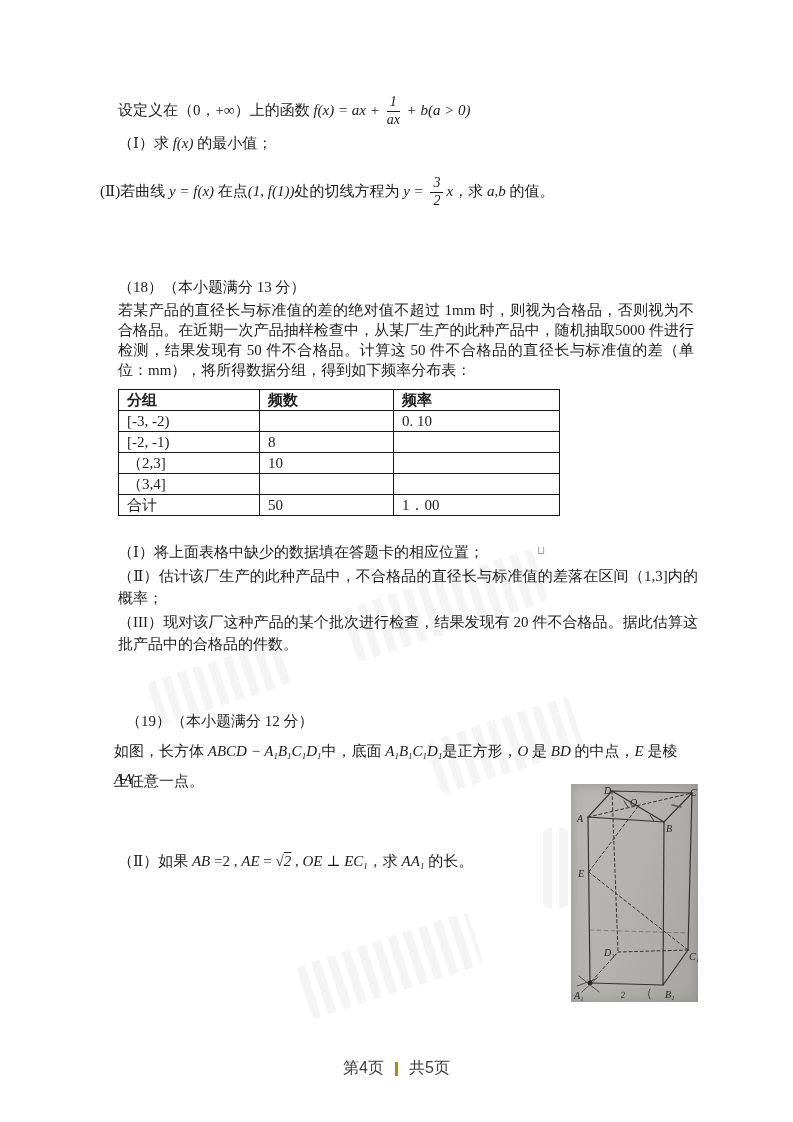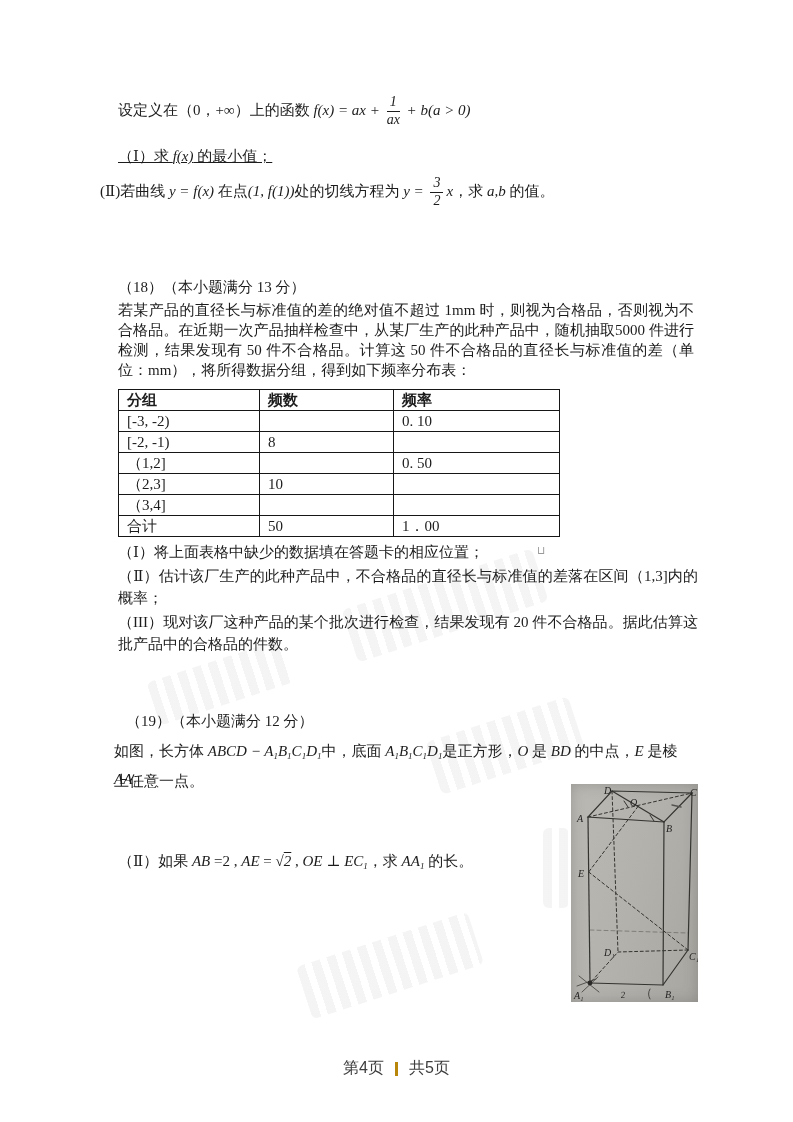--- a/index.html
+++ b/index.html
@@ -47,21 +47,21 @@
 </style>
 </head>
 <body>
 
 <div class="page">
 
   <div class="abs txtline" style="left:118px;top:95px;width:600px;"><span>设定义在（0，+∞）上的函数 </span><span class="mi">f(x) = ax + </span><span class="frac">
         <span class="fn">1</span>
         <span class="fd">ax</span>
       </span><span class="mi"> + b(a &gt; 0)</span></div>
-  <div class="abs txtline" style="left:118px;top:147px;width:400px;text-decoration:underline;"><span>（Ⅰ）求 </span><span class="mi">f(x)</span><span> 的最小值；</span></div>
+  <div class="abs txtline" style="left:118px;top:134px;width:400px;"><span>（Ⅰ）求 </span><span class="mi">f(x)</span><span> 的最小值；</span></div>
   <div class="abs txtline" style="left:100px;top:176px;width:620px;"><span>(Ⅱ)若曲线 </span><span class="mi">y = f(x)</span><span> 在点</span><span class="mi">(1, f(1))</span><span>处的切线方程为 </span><span class="mi">y = </span><span class="frac">
         <span class="fn">3</span>
         <span class="fd">2</span>
       </span><span class="mi">x</span><span>，求 </span><span class="mi">a,b</span><span> 的值。</span></div>
 
   <div class="abs" style="left:118px;top:278px;width:560px;">（18）（本小题满分 13 分）</div>
   <div class="abs para" style="left:118px;top:300px;width:576px;">若某产品的直径长与标准值的差的绝对值不超过 1mm 时，则视为合格品，否则视为不合格品。在近期一次产品抽样检查中，从某厂生产的此种产品中，随机抽取5000 件进行检测，结果发现有 50 件不合格品。计算这 50 件不合格品的直径长与标准值的差（单位：mm），将所得数据分组，得到如下频率分布表：</div>
 
   <table class="freq abs" style="left:118px;top:389px;width:441px;">
     <colgroup>
@@ -79,25 +79,20 @@
       <tbody>
         <tr>
           <td>[-3, -2)</td>
           <td></td>
           <td>0. 10</td>
         </tr>
         <tr>
           <td>[-2, -1)</td>
           <td>8</td>
           <td></td>
-        </tr>
-        <tr>
-          <td>（1,2]</td>
-          <td></td>
-          <td>0. 50</td>
         </tr>
         <tr>
           <td>（2,3]</td>
           <td>10</td>
           <td></td>
         </tr>
         <tr>
           <td>（3,4]</td>
           <td></td>
           <td></td>

